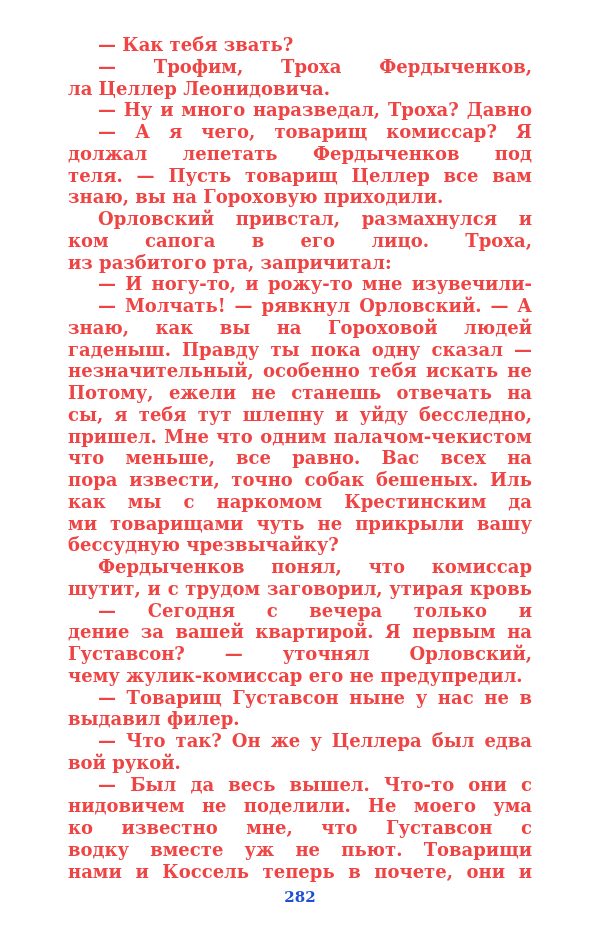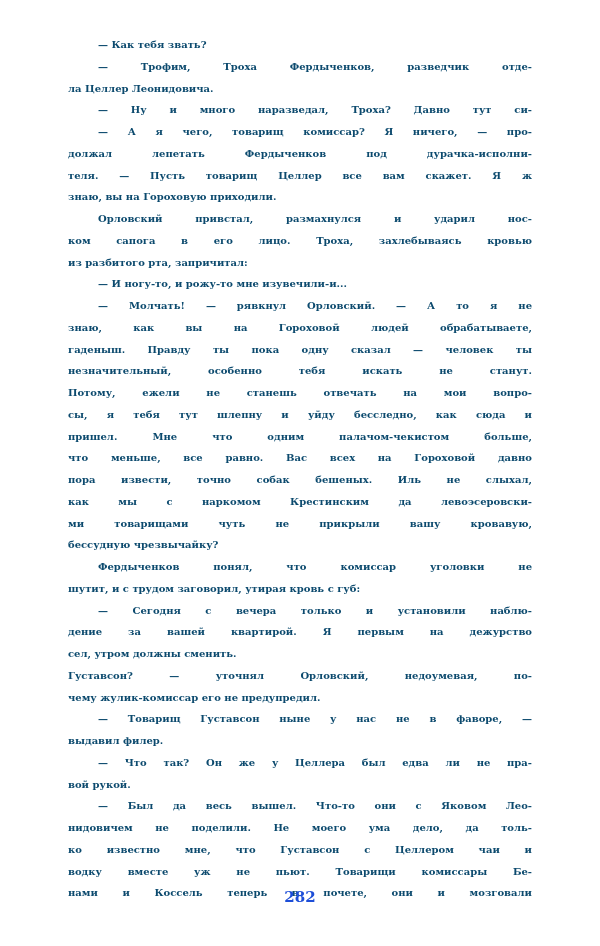--- a/index.html
+++ b/index.html
@@ -1,20 +1,20 @@
 <!DOCTYPE html>
 <html><head>
 <meta charset="utf-8">
 <style>
   html, body { margin: 0; padding: 0; background: #ffffff; }
   body { width: 600px; height: 946px; position: relative; overflow: hidden; }
   .page {
     position: absolute; left: 68px; top: 34px; width: 464px;
     font-family: "DejaVu Serif", serif;
-    font-size: 10px; line-height: 21.75px; color: #0c4a6e;
+    font-size: 18px; line-height: 21.75px; color: #ef4444;
     font-weight: bold;
   }
   .line { display: block; white-space: nowrap; height: 21.75px; text-align: justify; text-align-last: justify; }
   .line.indent { padding-left: 30px; }
   .line.last { text-align-last: left; }
   .pagenum {
     position: absolute; left: 0; width: 600px; top: 888px; text-align: center;
     font-family: "DejaVu Serif", serif; font-weight: bold; font-size: 15px; color: #1d4ed8;
   }
 </style>
@@ -43,21 +43,20 @@
     <span class="line" style="white-space: normal; overflow: hidden;">пришел. Мне что одним палачом-чекистом больше,</span>
     <span class="line" style="white-space: normal; overflow: hidden;">что меньше, все равно. Вас всех на Гороховой давно</span>
     <span class="line" style="white-space: normal; overflow: hidden;">пора извести, точно собак бешеных. Иль не слыхал,</span>
     <span class="line" style="white-space: normal; overflow: hidden;">как мы с наркомом Крестинским да левоэсеровски-</span>
     <span class="line" style="white-space: normal; overflow: hidden;">ми товарищами чуть не прикрыли вашу кровавую,</span>
     <span class="line last" style="white-space: normal; overflow: hidden;">бессудную чрезвычайку?</span>
     <span class="line indent" style="white-space: normal; overflow: hidden;">Фердыченков понял, что комиссар уголовки не</span>
     <span class="line last" style="white-space: normal; overflow: hidden;">шутит, и с трудом заговорил, утирая кровь с губ:</span>
     <span class="line indent" style="white-space: normal; overflow: hidden;">— Сегодня с вечера только и установили наблю-</span>
     <span class="line" style="white-space: normal; overflow: hidden;">дение за вашей квартирой. Я первым на дежурство</span>
-    <span class="line last" style="white-space: normal; overflow: hidden;">сел, утром должны сменить.</span>
     <span class="line" style="white-space: normal; overflow: hidden;">Густавсон? — уточнял Орловский, недоумевая, по-</span>
     <span class="line last" style="white-space: normal; overflow: hidden;">чему жулик-комиссар его не предупредил.</span>
     <span class="line indent" style="white-space: normal; overflow: hidden;">— Товарищ Густавсон ныне у нас не в фаворе, —</span>
     <span class="line last" style="white-space: normal; overflow: hidden;">выдавил филер.</span>
     <span class="line indent" style="white-space: normal; overflow: hidden;">— Что так? Он же у Целлера был едва ли не пра-</span>
     <span class="line last" style="white-space: normal; overflow: hidden;">вой рукой.</span>
     <span class="line indent" style="white-space: normal; overflow: hidden;">— Был да весь вышел. Что-то они с Яковом Лео-</span>
     <span class="line" style="white-space: normal; overflow: hidden;">нидовичем не поделили. Не моего ума дело, да толь-</span>
     <span class="line" style="white-space: normal; overflow: hidden;">ко известно мне, что Густавсон с Целлером чаи и</span>
     <span class="line" style="white-space: normal; overflow: hidden;">водку вместе уж не пьют. Товарищи комиссары Бе-</span>

